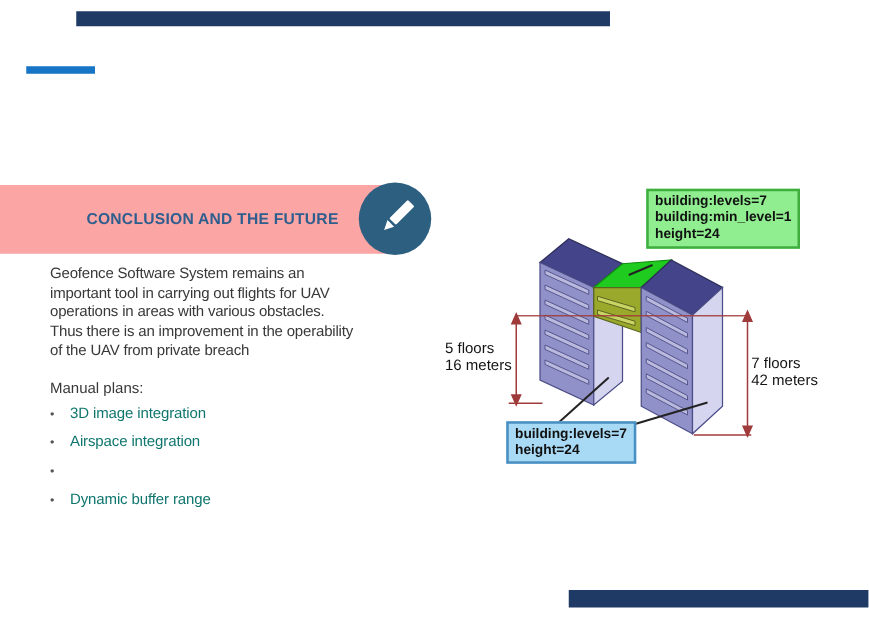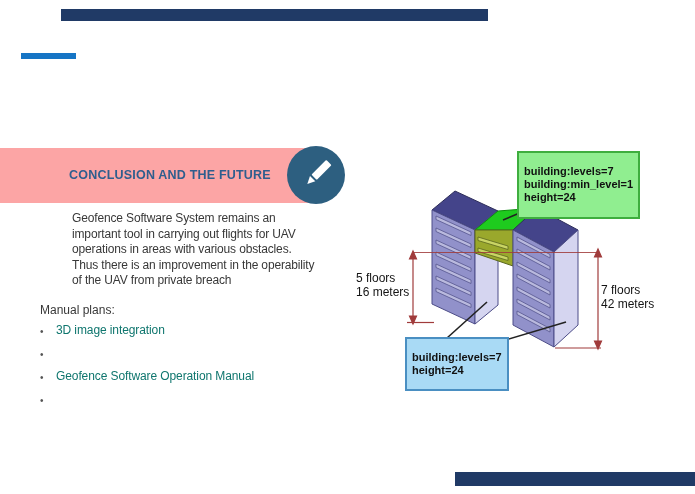--- a/index.html
+++ b/index.html
@@ -7,30 +7,30 @@
          font-family:"Liberation Sans",sans-serif;}
   .top-bar{position:absolute;left:61px;top:9px;width:427px;height:12px;background:#203a66;}
   .bottom-bar{position:absolute;left:455px;top:472px;width:240px;height:14px;background:#203a66;}
   .accent-dash{position:absolute;left:21px;top:53px;width:55px;height:6px;background:#1675c5;}
   .banner{position:absolute;left:0;top:148px;width:312px;height:55px;background:#fca5a5;}
   .banner-title{position:absolute;left:28px;top:0;width:284px;height:55px;line-height:55px;
                 text-align:center;font-size:12.5px;font-weight:bold;color:#2e5e8e;letter-spacing:.2px;}
   .icon-badge{position:absolute;left:287px;top:146px;width:58px;height:58px;border-radius:50%;
               background:#2d5f80;}
   .body-text{position:absolute;left:40px;top:211px;width:248px;font-size:12px;line-height:15.5px;
-             color:#383838;letter-spacing:-0.15px;margin-left:32px;}
+             color:#383838;letter-spacing:-0.15px;}
   .future-heading{position:absolute;left:40px;top:303px;font-size:12px;color:#383838;}
   .bullets{position:absolute;left:40px;top:324px;width:300px;}
   .bullet-row{display:flex;margin-bottom:9px;line-height:13px;}
   .bullet-marker{width:16px;font-size:10px;color:#555;flex:none;padding-top:1px;}
   .bullet-text{font-size:12px;color:#0f766e;letter-spacing:-0.1px;}
   .diagram{position:absolute;left:350px;top:140px;width:345px;height:250px;}
   .diagram svg{position:absolute;left:0;top:0;}
   .note{position:absolute;font-weight:bold;font-size:11px;line-height:13.2px;color:#111;
-        padding:12px 5px;white-space:nowrap;}
+        padding:2px 5px;white-space:nowrap;}
   .note-green{left:167px;top:11px;background:#90ee90;border:2px solid #3fae3f;}
   .note-blue{left:55px;top:197px;background:#a9daf5;border:2px solid #4a8fc2;}
   .dim-label{position:absolute;font-size:12px;line-height:14px;color:#141414;}
   .dim-left{left:6px;top:131px;}
   .dim-right{left:251px;top:143px;}
 </style>
 </head>
 <body>
 
 <div class="slide">
@@ -56,27 +56,28 @@
 
   <div class="future-heading">Manual plans:</div>
 
   <div class="bullets">
     <div class="bullet-row">
       <span class="bullet-marker">•</span>
       <span class="bullet-text">3D image integration</span>
     </div>
     <div class="bullet-row">
       <span class="bullet-marker">•</span>
+      <span class="bullet-text">Airspace integration</span>
     </div>
     <div class="bullet-row">
       <span class="bullet-marker">•</span>
-      <span class="bullet-text">Geofence Software Operation Manual</span>
     </div>
     <div class="bullet-row">
       <span class="bullet-marker">•</span>
+      <span class="bullet-text">Dynamic buffer range</span>
     </div>
   </div>
 
   <div class="diagram">
     <svg width="345" height="250" viewBox="0 0 345 250">
 
       <polygon points="82,70 105,51 148,71 125,90" stroke="#2e2e5a" stroke-width="1" fill="#44448a"></polygon>
       <polygon points="82,70 125,90 125,184 82,164" stroke="#4d4d88" stroke-width="1" fill="#9191ca"></polygon>
       <polygon points="125,90 148,71 148,165 125,184" stroke="#4d4d88" stroke-width="1" fill="#d5d5f0"></polygon>
       <g stroke="#56568e" stroke-width="0.8">

